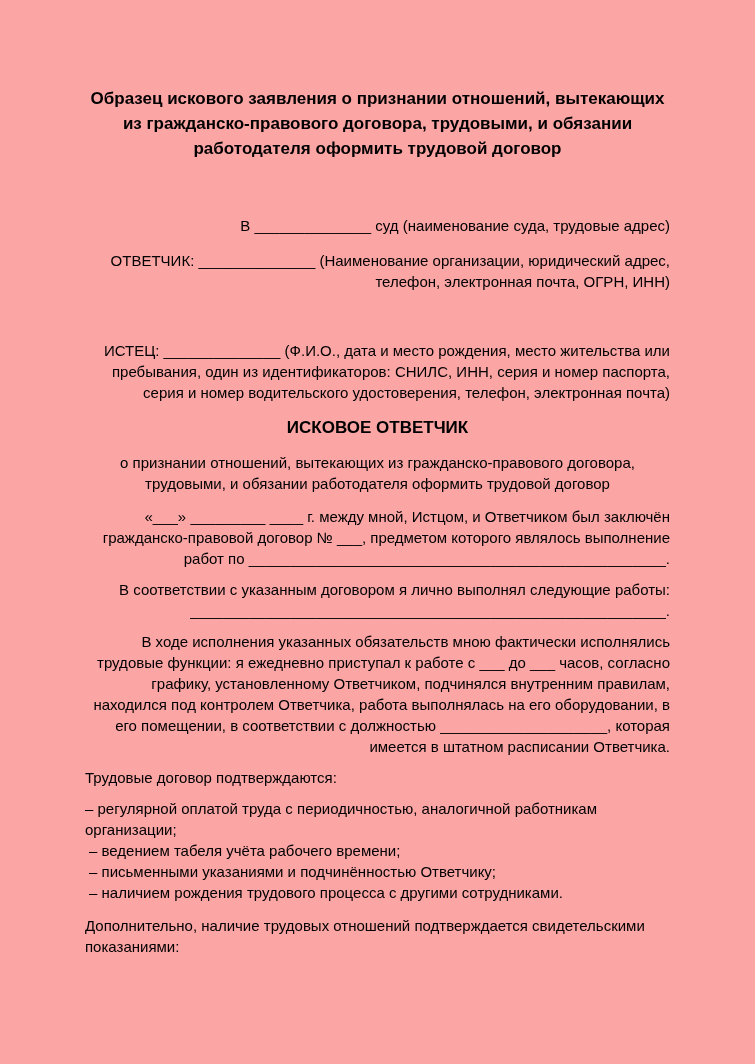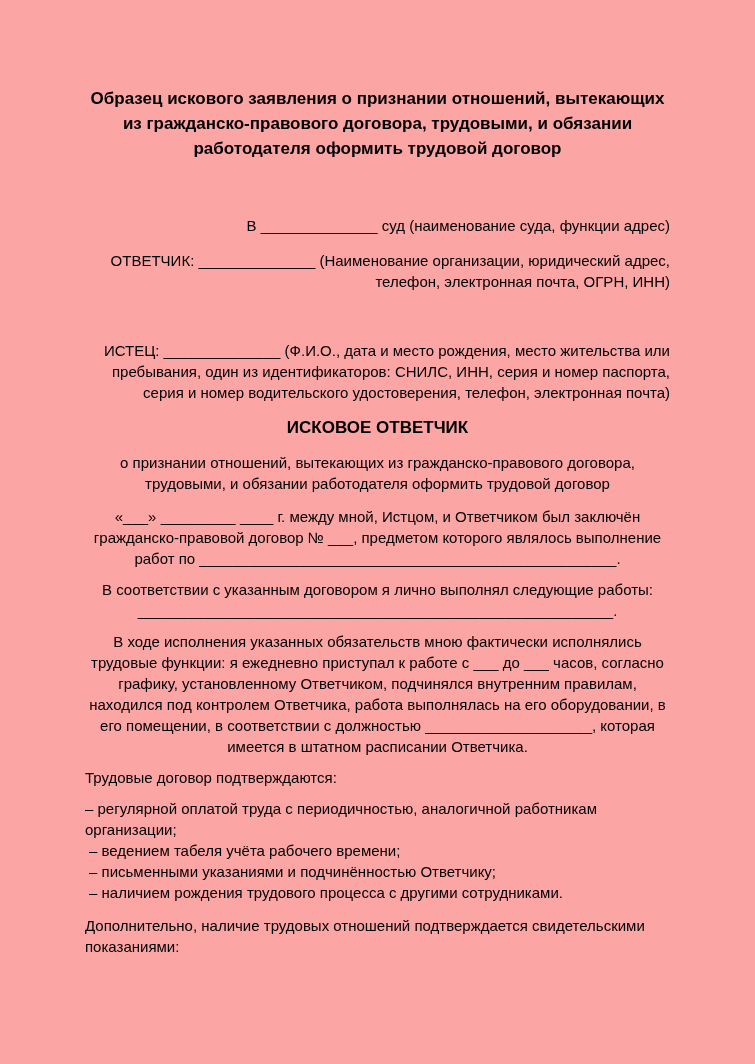--- a/index.html
+++ b/index.html
@@ -44,21 +44,21 @@
       text-align: center;
       margin: 0 0 12px 0;
     }
     .claim-subheading {
       text-align: center;
       margin: 0 0 12px 0;
     }
     .para {
       margin: 0 0 10px 0;
       white-space: pre-line;
-      text-align: center;
+      text-align: right;
     }
     .proof-intro {
       margin: 0 0 10px 0;
     }
     .proof-list {
       margin: 0 0 12px 0;
       padding: 0;
       list-style: none;
     }
     .proof-list li {
@@ -82,21 +82,21 @@
     }
   </style>
 </head>
 <body>
 
 <div class="page">
   <div class="content">
 
     <h1 class="doc-title">Образец искового заявления о признании отношений, вытекающих из гражданско-правового договора, трудовыми, и обязании работодателя оформить трудовой договор</h1>
 
-    <p class="align-right court-line">В ______________ суд (наименование суда, функции адрес)</p>
+    <p class="align-right court-line">В ______________ суд (наименование суда, трудовые адрес)</p>
 
     <p class="align-right defendant-line">ОТВЕТЧИК: ______________ (Наименование организации, юридический адрес, телефон, электронная почта, ОГРН, ИНН)</p>
 
     <p class="align-right plaintiff-line">ИСТЕЦ: ______________ (Ф.И.О., дата и место рождения, место жительства или пребывания, один из идентификаторов: СНИЛС, ИНН, серия и номер паспорта, серия и номер водительского удостоверения, телефон, электронная почта)</p>
 
     <h2 class="claim-heading">ИСКОВОЕ ОТВЕТЧИК</h2>
 
     <p class="claim-subheading">о признании отношений, вытекающих из гражданско-правового договора, трудовыми, и обязании работодателя оформить трудовой договор</p>
 
     <p class="para">«___» _________ ____ г. между мной, Истцом, и Ответчиком был заключён гражданско-правовой договор № ___, предметом которого являлось выполнение работ по __________________________________________________.</p>

